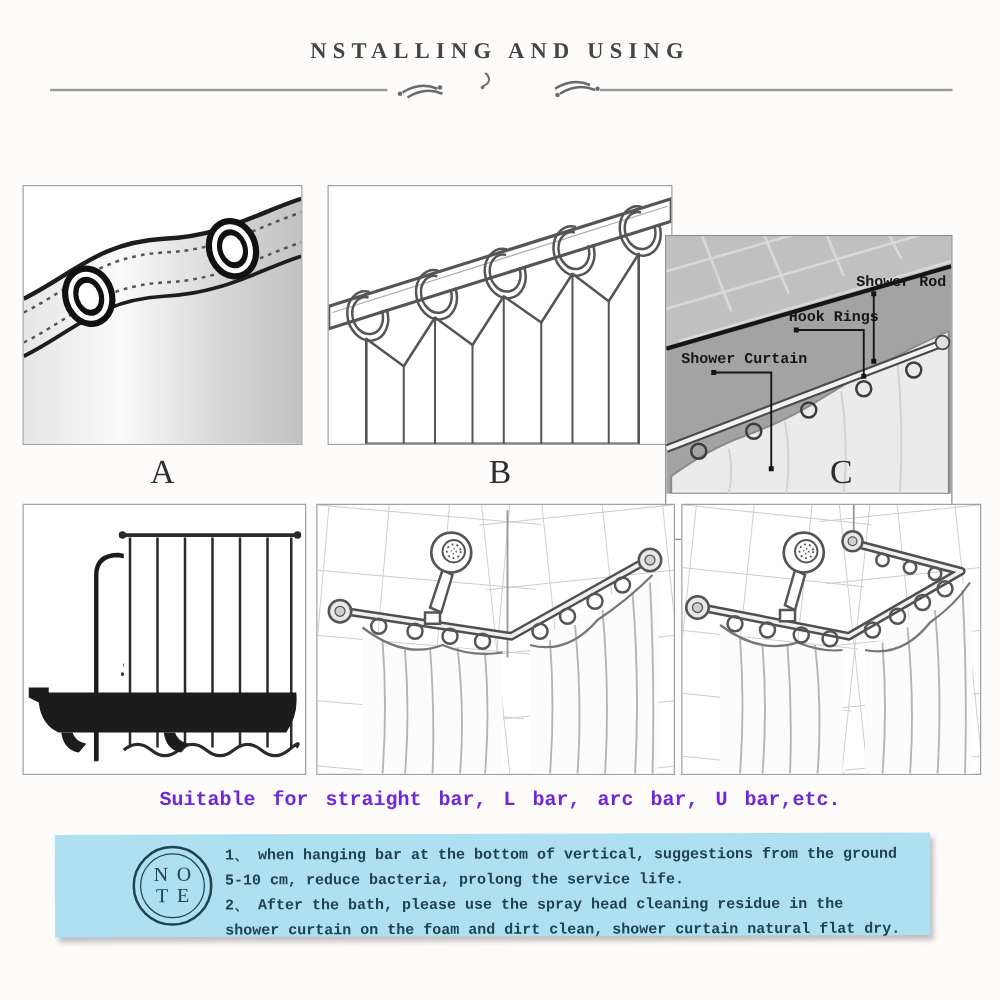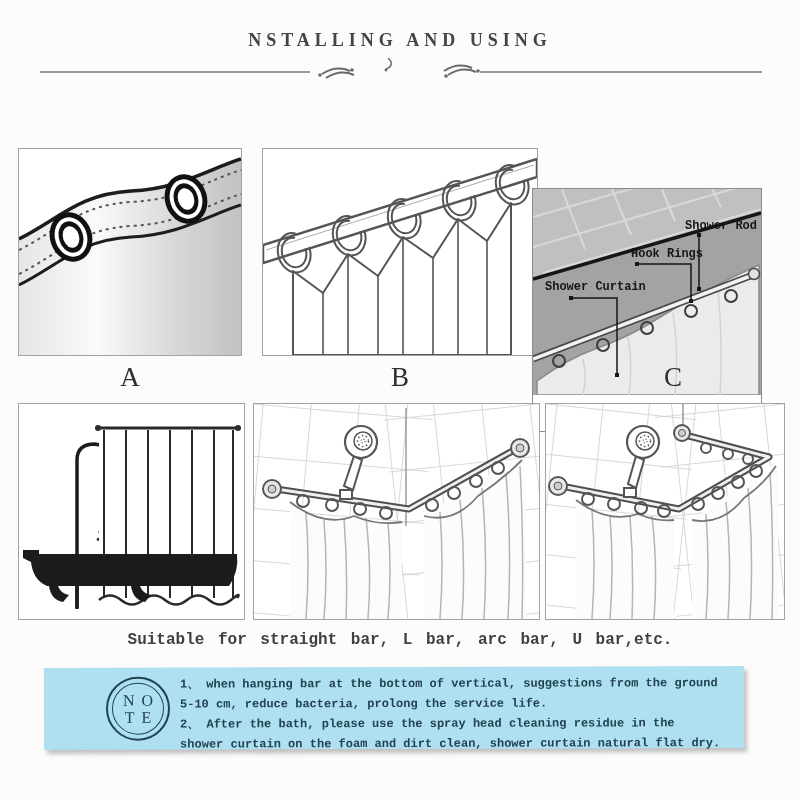--- a/index.html
+++ b/index.html
@@ -25,21 +25,21 @@
   .panel svg{display:block;}
 
   .abc-label{
     position:absolute;top:362px;height:36px;text-align:center;
     font-size:27px;color:#2e2e2e;font-family:"Liberation Serif",serif;
   }
 
   .suitable{
     position:absolute;top:631px;left:0;width:800px;text-align:center;
     font-family:"Liberation Mono",monospace;font-weight:bold;font-size:16px;
-    color:#404040;word-spacing:4px;
+    color:#6d28d9;word-spacing:4px;
   }
 
   .note-box{
     position:absolute;left:44px;top:667px;width:700px;height:82px;
     background:var(--note-bg);
     box-shadow:3px 4px 4px rgba(120,120,120,.45);
     transform:rotate(-0.15deg);
   }
   .note-icon{
     position:absolute;left:62px;top:9px;width:60px;height:60px;border-radius:50%;

